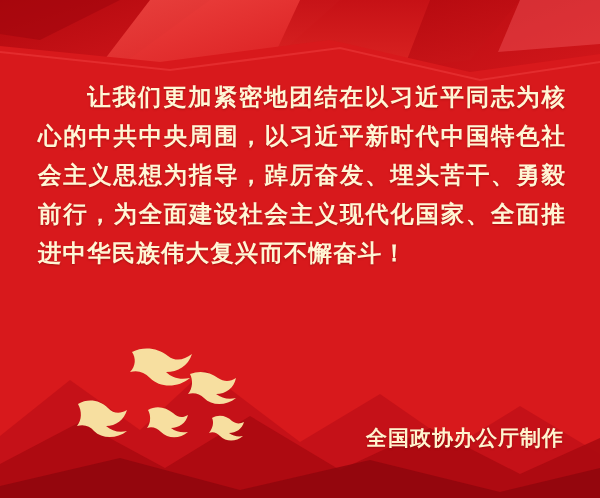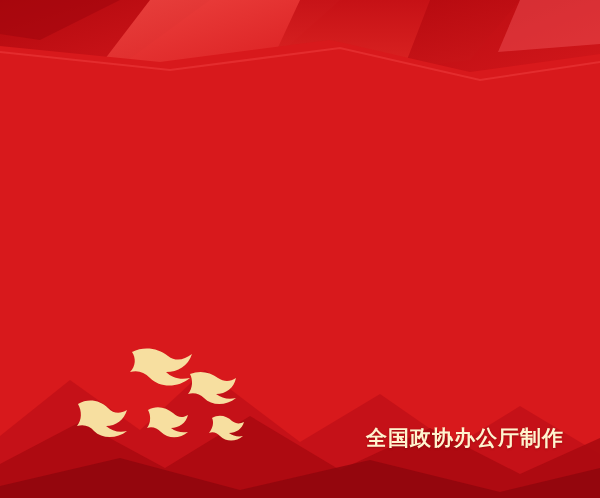--- a/index.html
+++ b/index.html
@@ -121,18 +121,19 @@
       <g fill="#f7dfa0">
         <path d="M92,8 C104,2 118,4 128,12 C136,18 144,16 152,10 C148,22 138,28 126,28 C132,34 140,36 150,34 C138,44 120,44 110,34 C104,28 98,26 90,28 C96,22 96,14 92,8 Z"></path>
         <path d="M150,30 C160,26 170,28 178,34 C184,38 190,38 196,34 C194,44 186,50 176,50 C182,54 188,56 196,54 C186,62 172,62 164,54 C160,50 154,48 148,50 C153,44 153,36 150,30 Z"></path>
         <path d="M38,60 C48,54 60,56 68,64 C74,70 80,70 87,66 C84,76 76,82 66,82 C72,87 79,89 87,87 C77,95 62,95 54,87 C50,82 44,80 37,82 C42,76 42,67 38,60 Z"></path>
         <path d="M108,66 C116,61 126,63 133,69 C138,74 143,74 148,71 C146,79 139,84 131,84 C136,88 142,89 148,88 C140,95 128,95 121,88 C117,84 112,82 107,84 C111,79 111,71 108,66 Z"></path>
         <path d="M172,74 C179,70 187,72 192,77 C196,80 200,80 204,78 C202,85 196,89 189,89 C193,92 198,93 203,92 C196,98 186,98 180,92 C177,89 173,87 169,89 C173,84 174,78 172,74 Z"></path>
       </g>
     </svg>
   </div>
 
+  <div class="main-text">让我们更加紧密地团结在以习近平同志为核心的中共中央周围，以习近平新时代中国特色社会主义思想为指导，踔厉奋发、埋头苦干、勇毅前行，为全面建设社会主义现代化国家、全面推进中华民族伟大复兴而不懈奋斗！</div>
 
   <div class="credit">
     <div>全国政协办公厅制作</div>
   </div>
 
 </div>
 
 </body></html>

